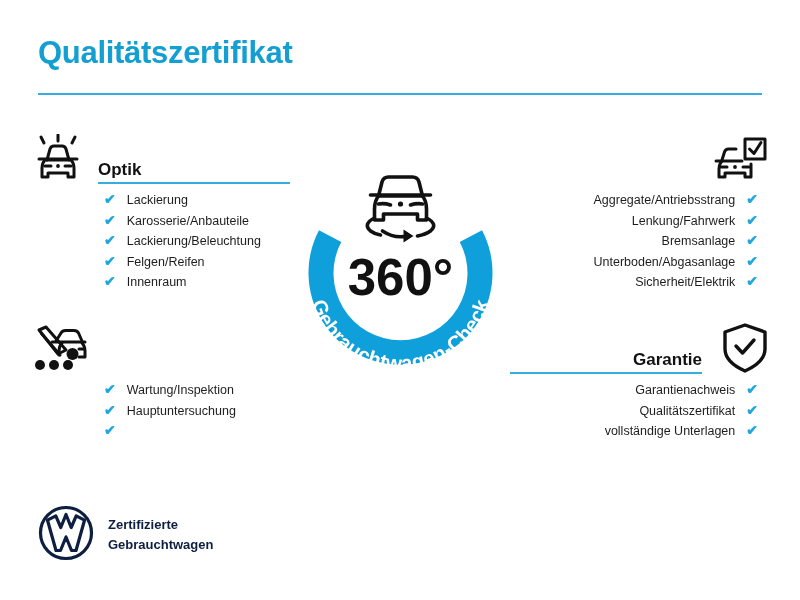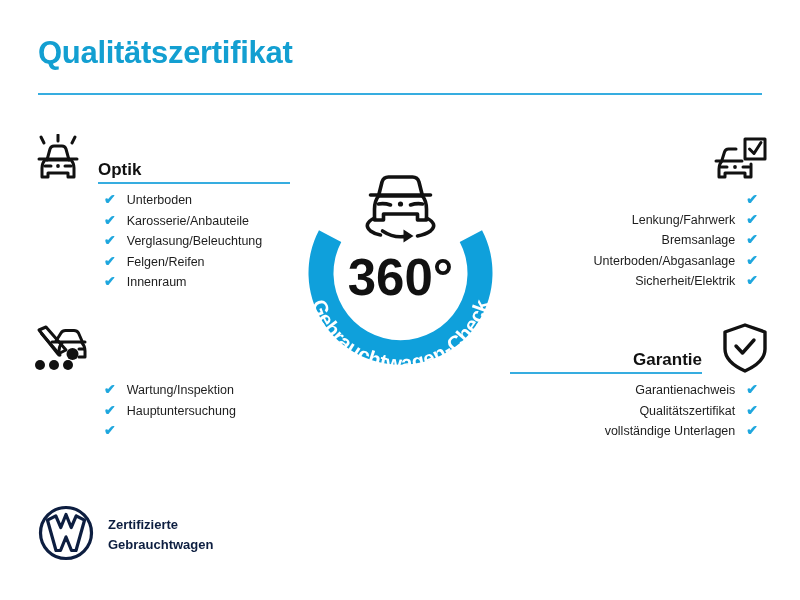--- a/index.html
+++ b/index.html
@@ -166,29 +166,29 @@
       </svg>
     </div>
     <div class="quad-title-wrap">
       <div class="quad-title">Optik</div>
       <div class="quad-rule"></div>
     </div>
   </div>
   <ul class="check-list">
     <li>
         <span class="tick">✔</span>
-        <span>Unterboden</span>
+        <span>Lackierung</span>
       </li>
     <li>
         <span class="tick">✔</span>
         <span>Karosserie/Anbauteile</span>
       </li>
     <li>
         <span class="tick">✔</span>
-        <span>Verglasung/Beleuchtung</span>
+        <span>Lackierung/Beleuchtung</span>
       </li>
     <li>
         <span class="tick">✔</span>
         <span>Felgen/Reifen</span>
       </li>
     <li>
         <span class="tick">✔</span>
         <span>Innenraum</span>
       </li>
   </ul>
@@ -206,20 +206,21 @@
           <path d="M10 27 Q7 30 7 35 L7 43 L13 43 L13 39 L33 39 L33 43 L39 43 L39 30"></path>
           <path d="M9 33 L15 33"></path>
           <path d="M31 33 L37 33"></path>
         </g>
         <circle cx="23" cy="33" r="1.9" fill="#111111"></circle>
       </svg>
     </div>
   </div>
   <ul class="check-list">
     <li>
+        <span>Aggregate/Antriebsstrang</span>
         <span class="tick">✔</span>
       </li>
     <li>
         <span>Lenkung/Fahrwerk</span>
         <span class="tick">✔</span>
       </li>
     <li>
         <span>Bremsanlage</span>
         <span class="tick">✔</span>
       </li>

